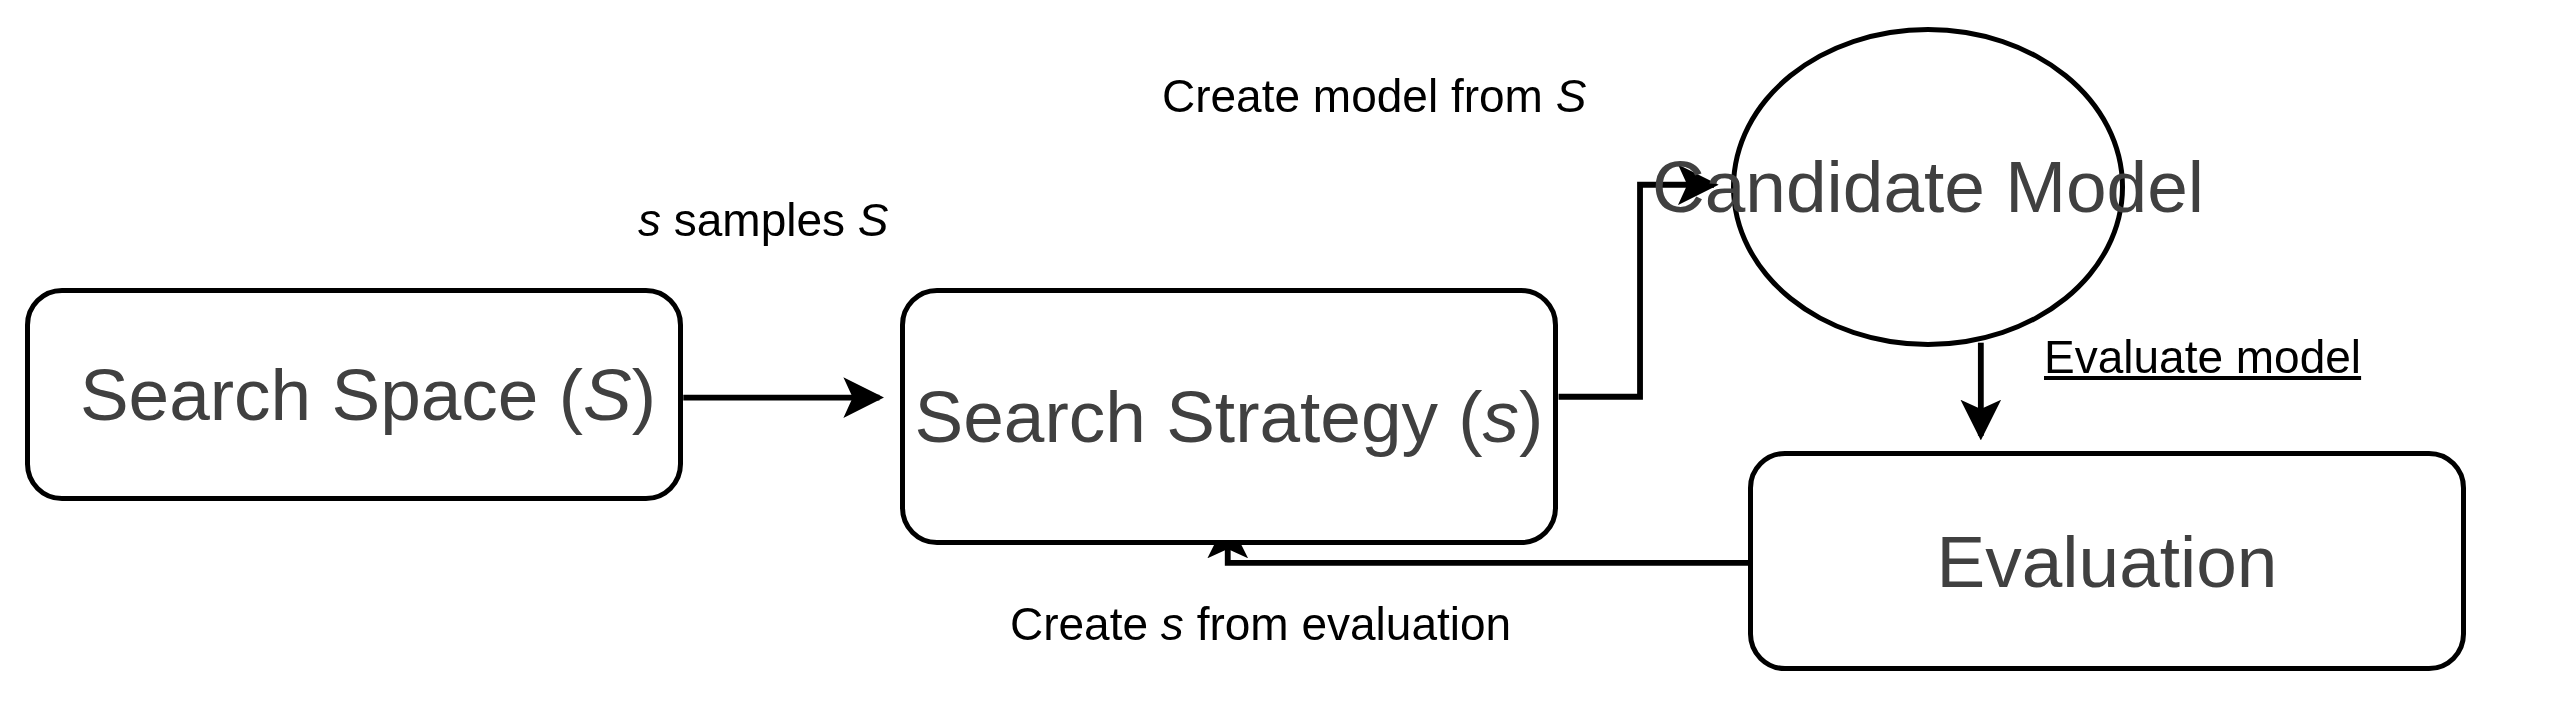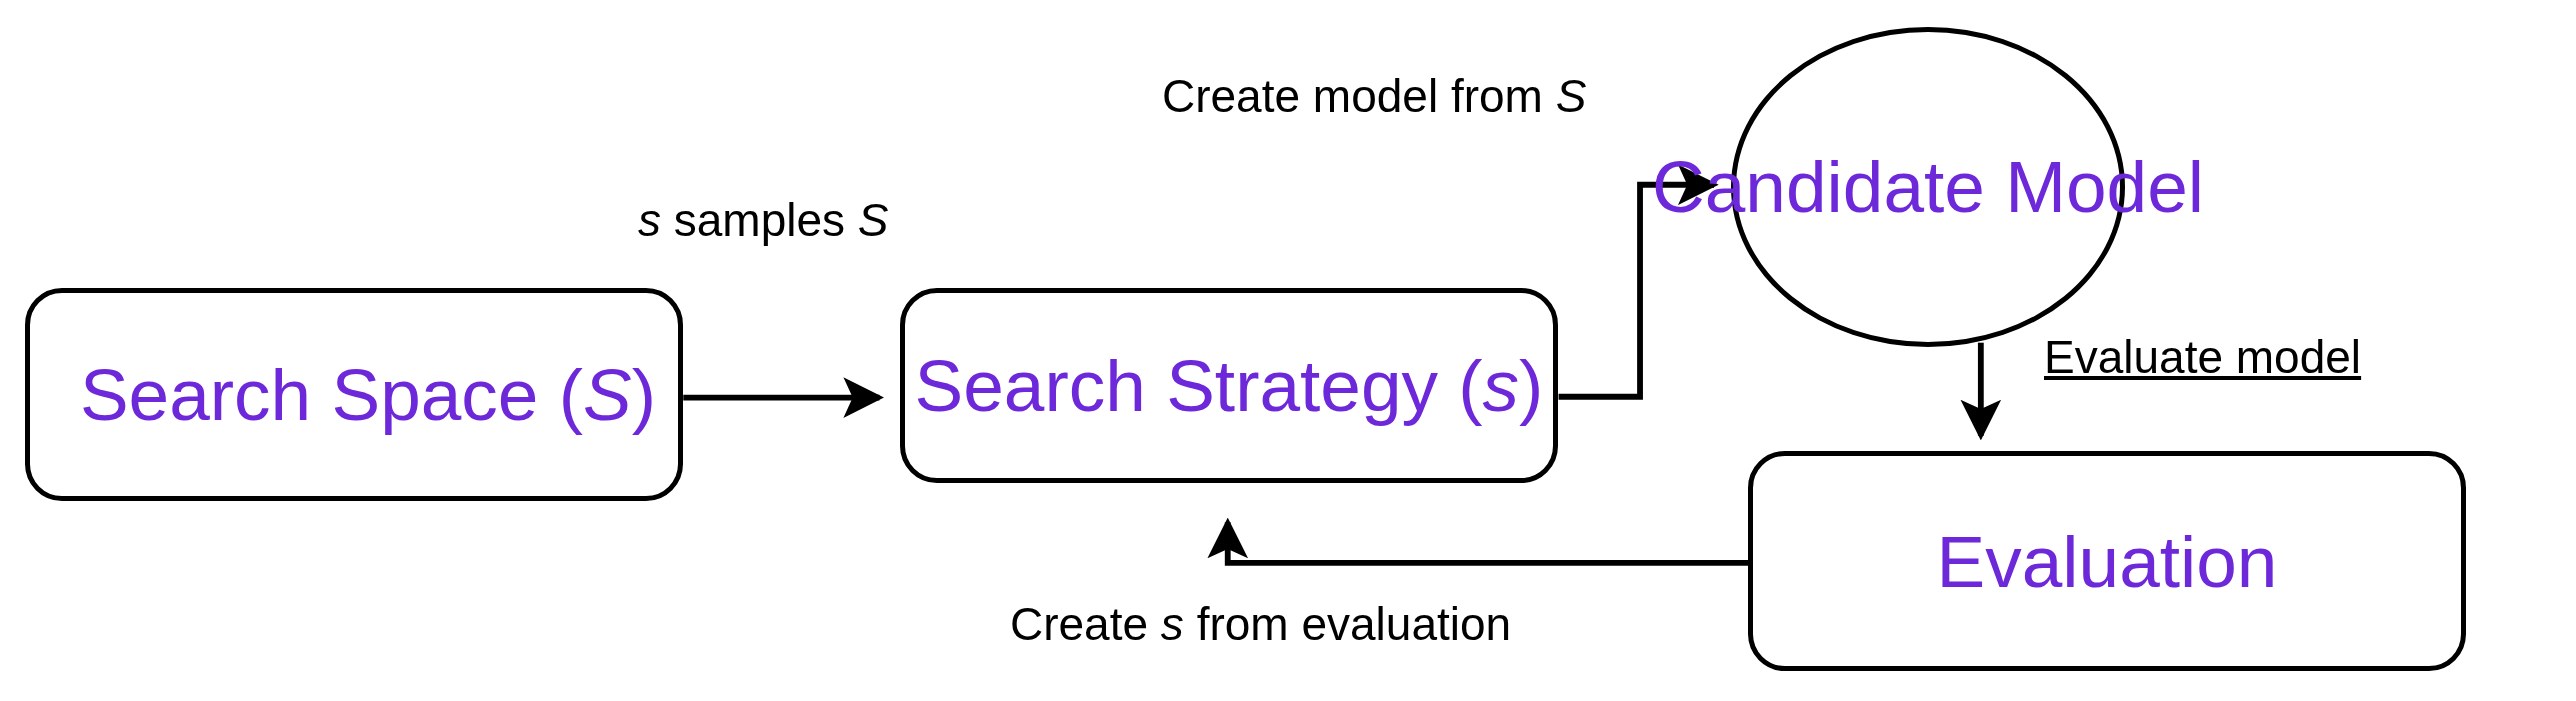--- a/index.html
+++ b/index.html
@@ -23,21 +23,21 @@
     width: 2576px;
     height: 702px;
   }
   .node {
     position: absolute;
     box-sizing: border-box;
     display: flex;
     align-items: center;
     justify-content: center;
     background: #ffffff;
-    color: #6d28d9;
+    color: #404040;
     text-align: center;
     line-height: 1;
     white-space: nowrap;
   }
   .node-box {
     border: 5px solid #000000;
     border-radius: 37px;
   }
   .node-label {
     font-size: 73px;
@@ -60,21 +60,21 @@
     left: 25px;
     top: 288px;
     width: 658px;
     height: 213px;
     padding-left: 28px;
   }
   #node-search-strategy {
     left: 900px;
     top: 288px;
     width: 658px;
-    height: 195px;
+    height: 257px;
   }
   #node-candidate-model {
     left: 1731px;
     top: 26.6px;
     width: 394px;
     height: 320px;
     border: 5px solid #000000;
     border-radius: 50%;
   }
   #node-evaluation {

